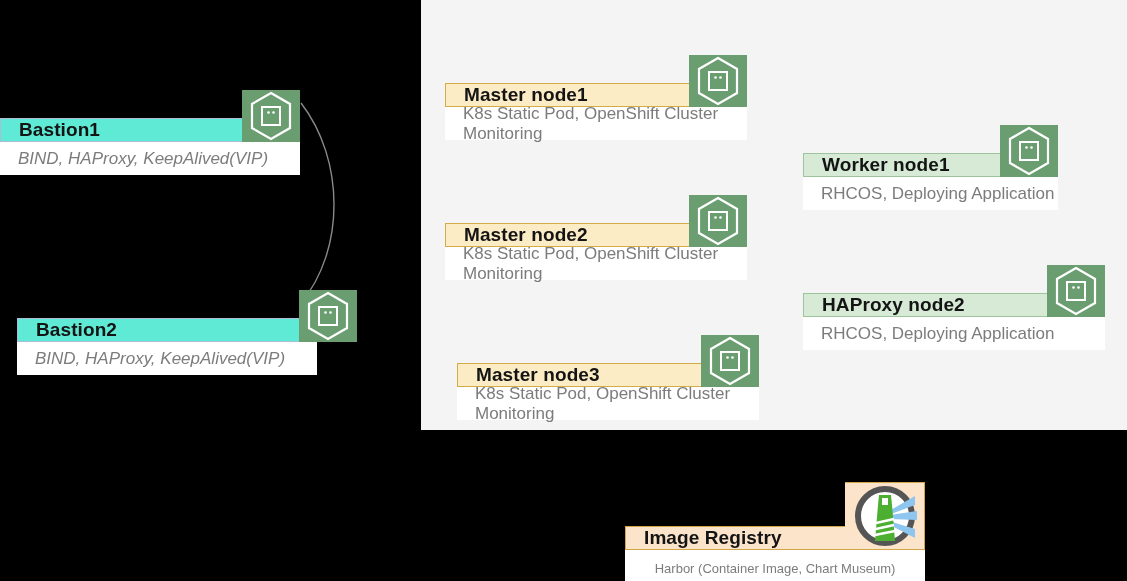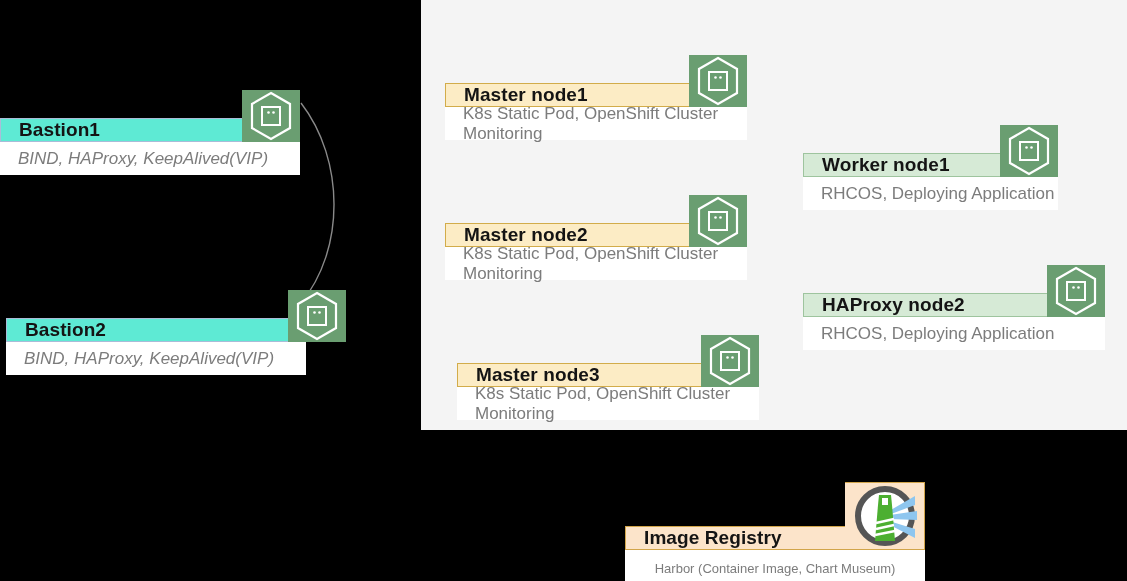--- a/index.html
+++ b/index.html
@@ -59,21 +59,21 @@
   .registry .head{height:70px;}
   .registry .head .title{background:#fce4ca;border:1px solid #d2a54a;border-right:none;}
   .registry .head .iconbox{
     background:#fce4ca;border:1px solid #d2a54a;border-left:none;
     flex:0 0 80px;width:80px;
   }
   .registry .foot{justify-content:center;padding-left:0;}
 
   
   #bastion1{left:0px;  top:70px;  width:300px;}
-  #bastion2{left:6px;  top:270px; width:340px;}
+  #bastion2{left:17px;  top:270px; width:340px;}
   #master1 {left:445px;top:35px;  width:302px;}
   #master2 {left:445px;top:175px; width:302px;}
   #master3 {left:457px;top:315px; width:302px;}
   #worker1 {left:803px;top:105px; width:255px;}
   #worker2 {left:803px;top:245px; width:302px;}
   #registry{left:625px;top:480px; width:300px;}
 
   #bastion1 .foot,#bastion2 .foot{width:300px;font-style:italic;}
   #registry .foot{height:36px;font-size:13px;}
 

